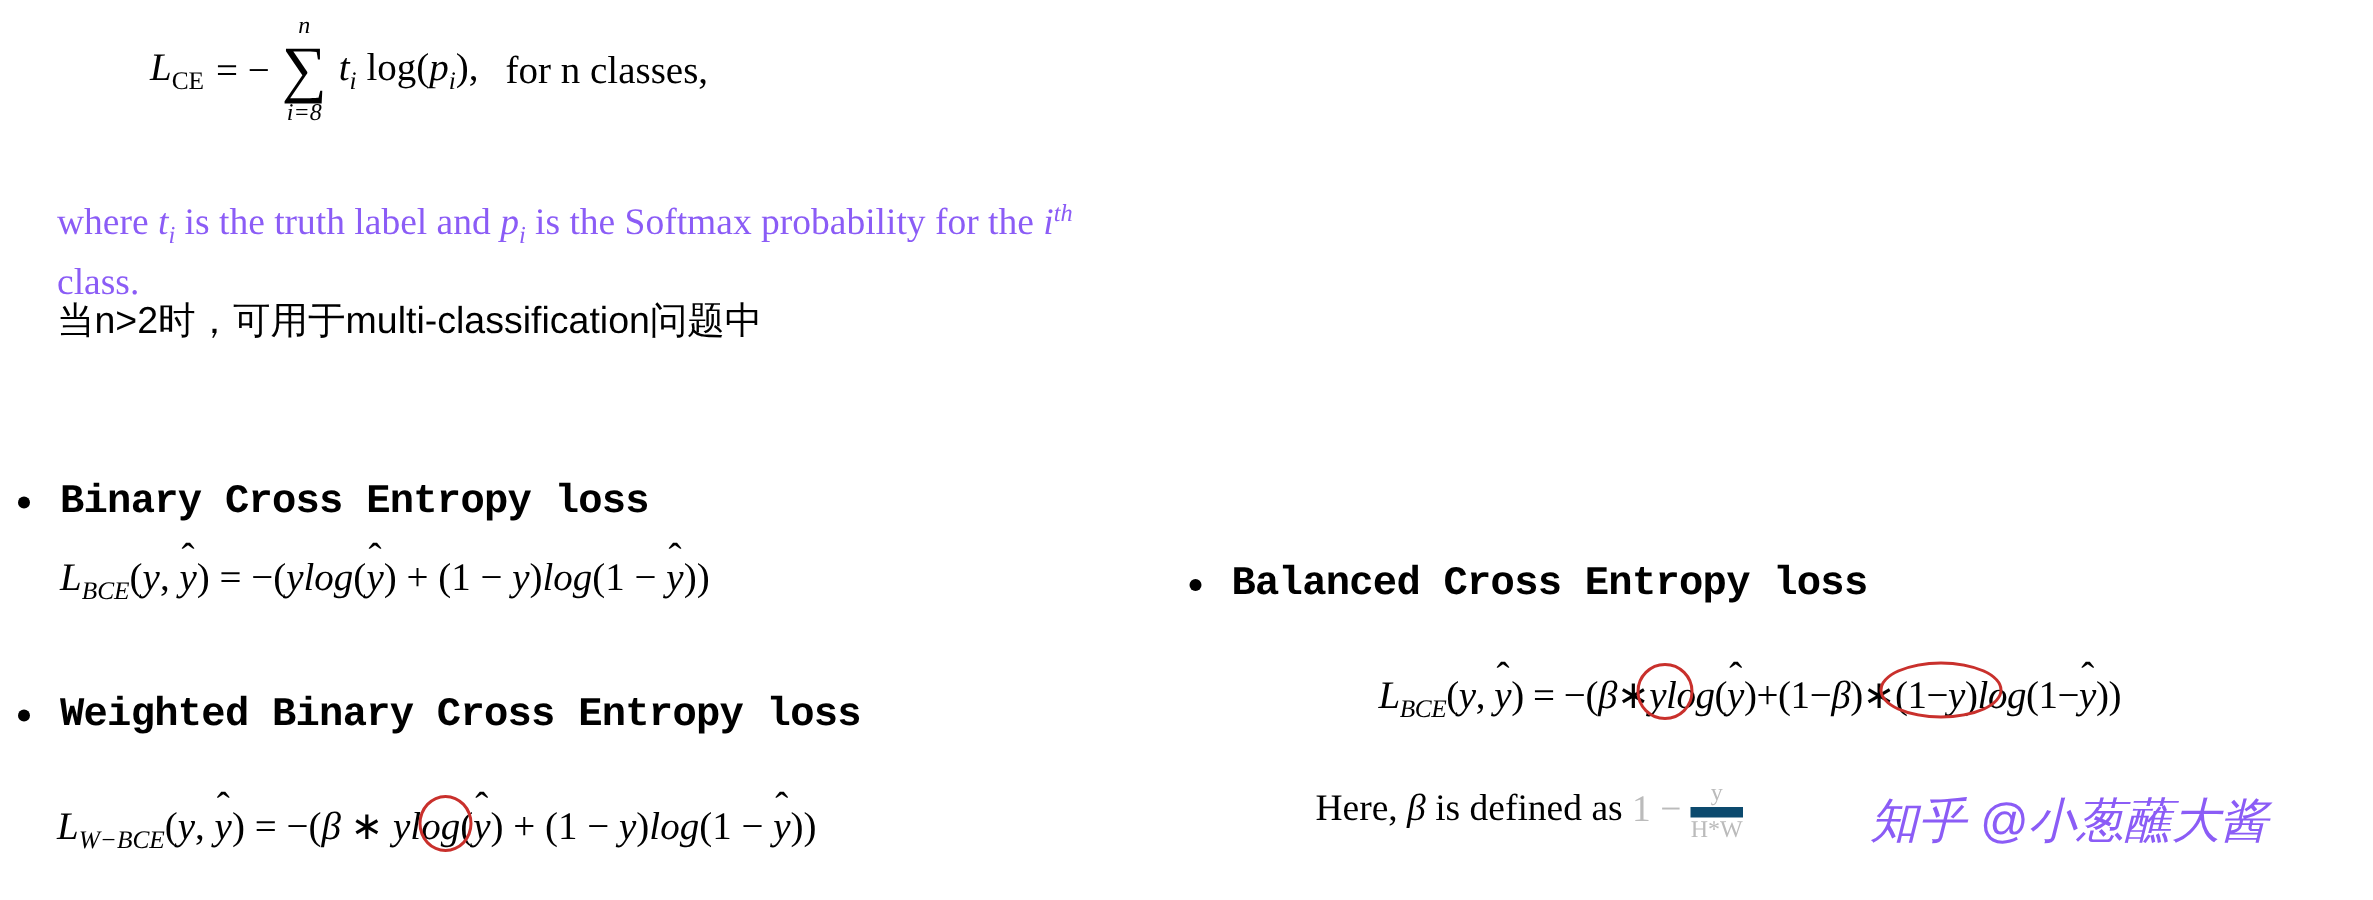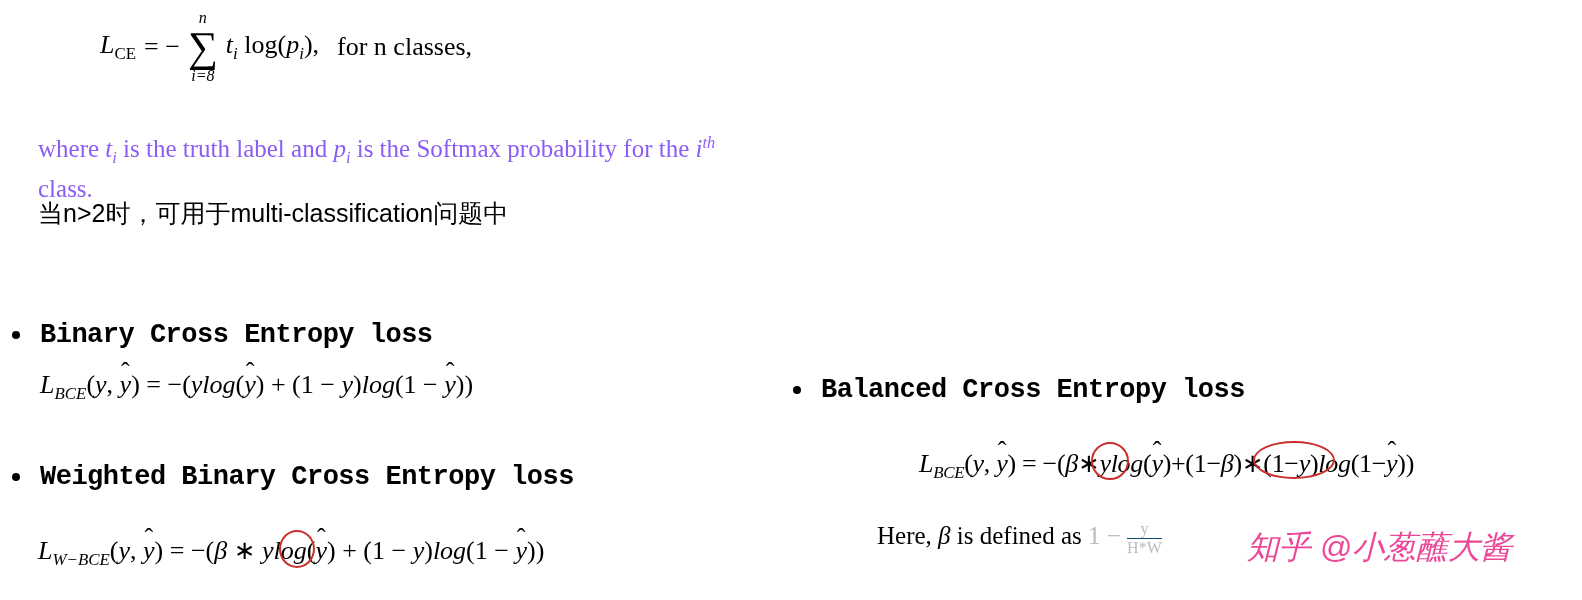--- a/index.html
+++ b/index.html
@@ -102,33 +102,33 @@
     }
     .frac {
       display: inline-flex;
       flex-direction: column;
       align-items: center;
       vertical-align: middle;
       font-size: 16px;
       line-height: 1.1;
     }
     .frac-top { }
-    .frac-bot { border-top: 1px solid #0c4a6e; }
+    .frac-bot { border-top: 7px solid #0c4a6e; }
     .watermark {
       position: absolute;
       right: 70px;
       bottom: 30px;
       font-family: "SimSun", sans-serif;
       font-size: 32px;
       color: #ccc;
       font-style: italic;
       pointer-events: none;
     }
     .watermark-zh {
-      color: #ec4899;
+      color: #8b5cf6;
     }
     .ital { font-style: italic; }
   </style>
 </head>
 <body>
 
 <div class="formula-section">
   <div class="formula-1">
     <span><span class="ital">L</span><span class="sub roman">CE</span></span>
     <span class="roman"> = −</span>

